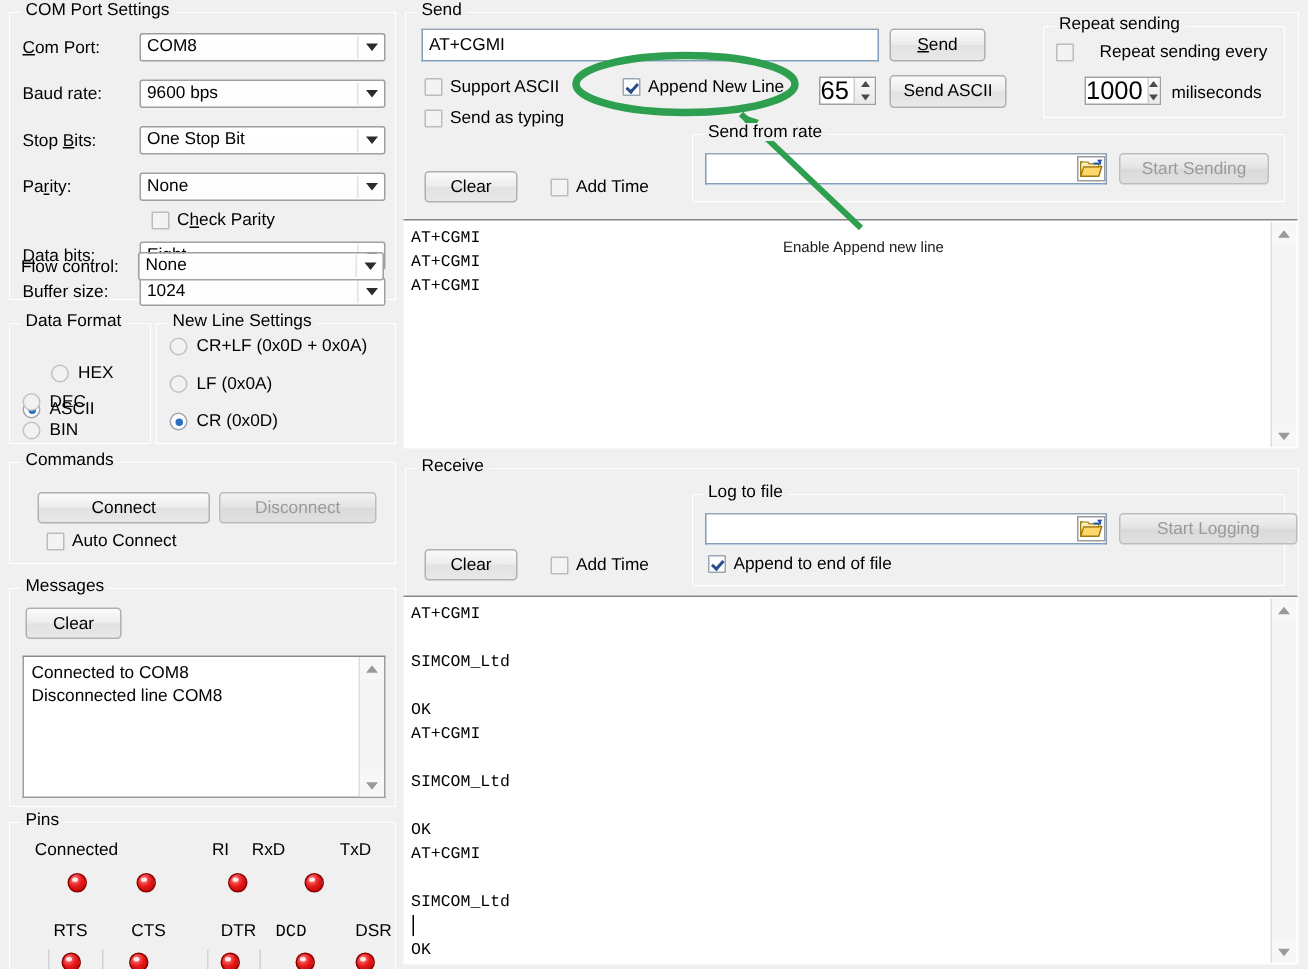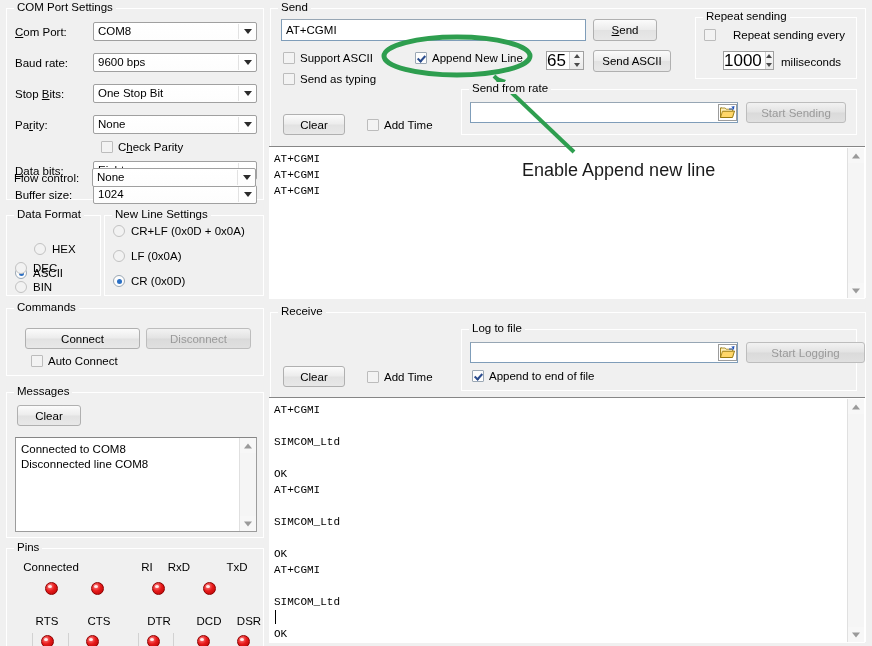--- a/index.html
+++ b/index.html
@@ -106,21 +106,21 @@
   .led::after{content:"";position:absolute;left:2px;top:1.5px;width:4px;height:3px;
       border-radius:50%;background:rgba(255,255,255,.85);}
   .pinlbl{position:absolute;font-size:11.5px;white-space:nowrap;text-align:center;}
 
   
   .folder{position:absolute;width:19px;height:17px;box-sizing:border-box;
       border:1px solid #9c9c9c;background:#fff;}
 
   
   .anno{position:absolute;pointer-events:none;}
-  .annotxt{position:absolute;font-size:18px;color:#1a1a1a;white-space:nowrap;}
+  .annotxt{position:absolute;font-size:10px;color:#1a1a1a;white-space:nowrap;}
 
   .caret{position:absolute;width:1px;background:#000;}
 </style>
 </head>
 <body>
 
 <div class="app">
 
   <div class="gb" style="left:6px;top:8px;width:258px;height:192px;">
     <div class="gbt">COM Port Settings</div>
@@ -247,21 +247,21 @@
     <div class="pinlbl" style="left:180px;top:12px;width:100px;">TxD</div>
 
     <div class="led" style="left:38px;top:33px;"></div>
     <div class="led" style="left:84px;top:33px;"></div>
     <div class="led" style="left:145px;top:33px;"></div>
     <div class="led" style="left:196px;top:33px;"></div>
 
     <div class="pinlbl" style="left:10px;top:66px;width:60px;">RTS</div>
     <div class="pinlbl" style="left:62px;top:66px;width:60px;">CTS</div>
     <div class="pinlbl" style="left:122px;top:66px;width:60px;">DTR</div>
-    <div class="pinlbl" style="left:172px;top:66px;width:60px;">DCD</div>
+    <div class="pinlbl" style="left:157px;top:66px;width:60px;font-family:Liberation Mono, monospace;">DCD</div>
     <div class="pinlbl" style="left:212px;top:66px;width:60px;">DSR</div>
 
     <div class="led" style="left:34px;top:86px;"></div>
     <div class="led" style="left:79px;top:86px;"></div>
     <div class="led" style="left:140px;top:86px;"></div>
     <div class="led" style="left:190px;top:86px;"></div>
     <div class="led" style="left:230px;top:86px;"></div>
 
     <div style="position:absolute;left:25px;top:84px;width:1px;height:26px;background:#d2d2d2;"></div>
     <div style="position:absolute;left:61px;top:84px;width:1px;height:26px;background:#d2d2d2;"></div>

